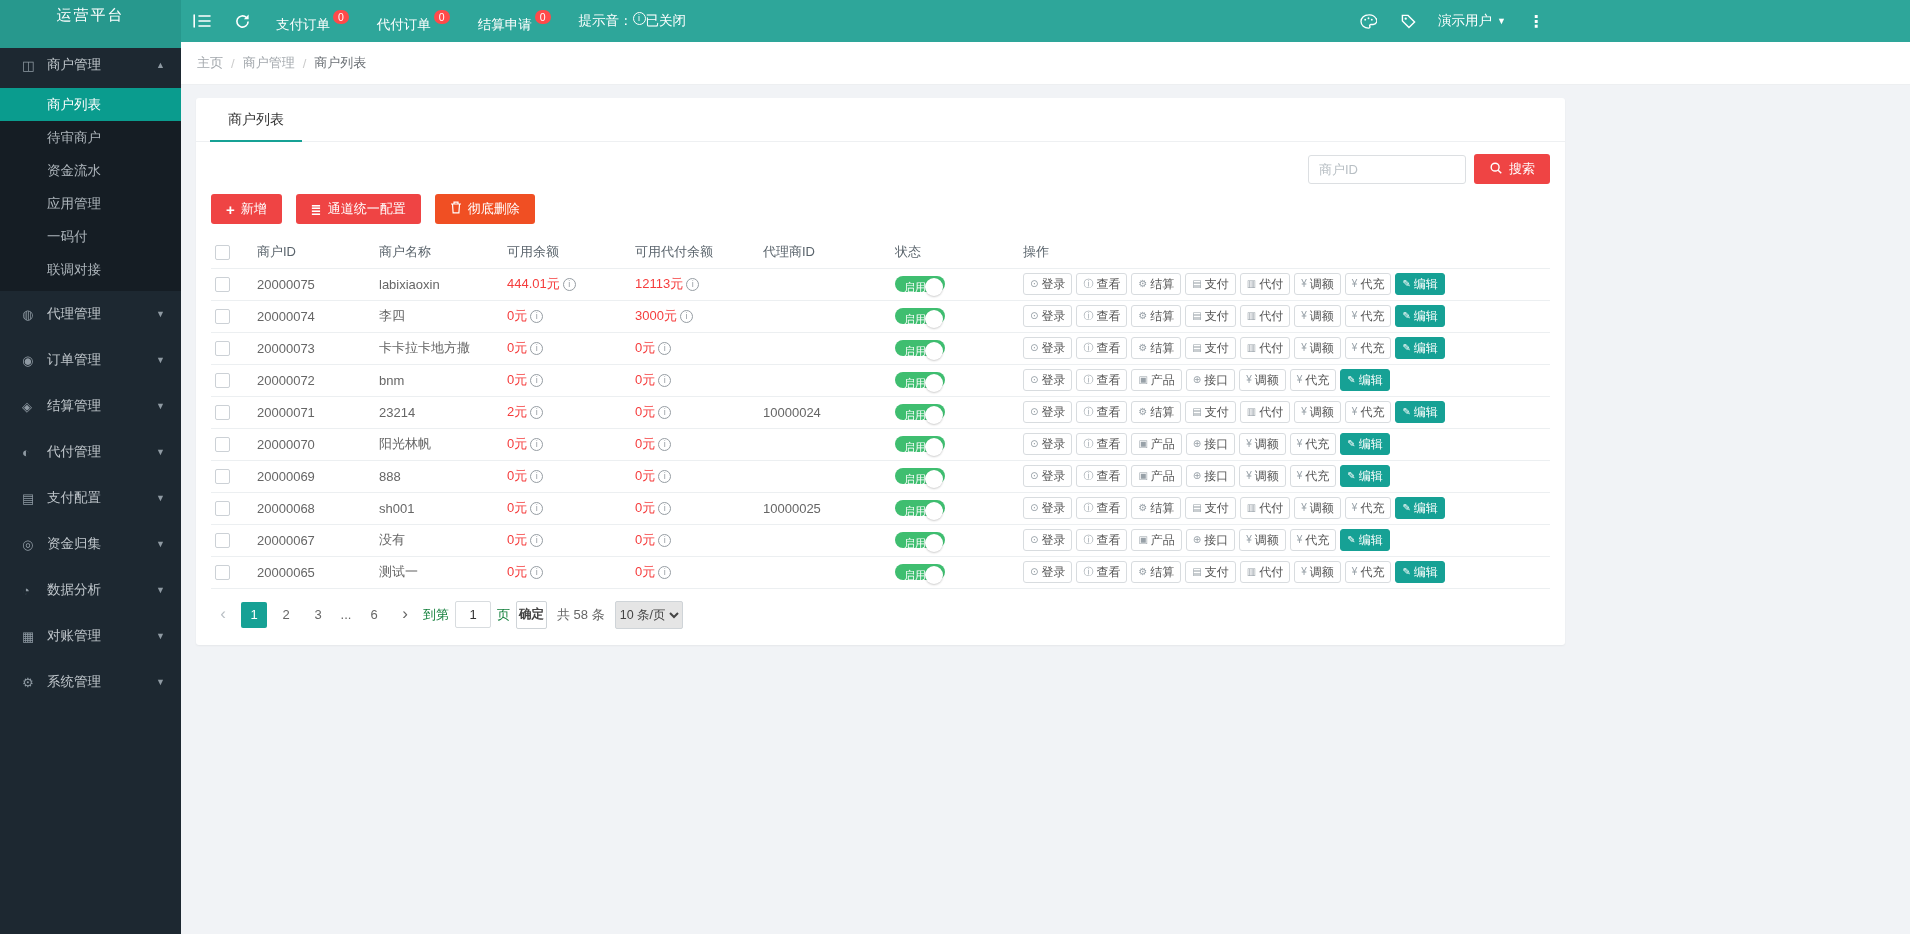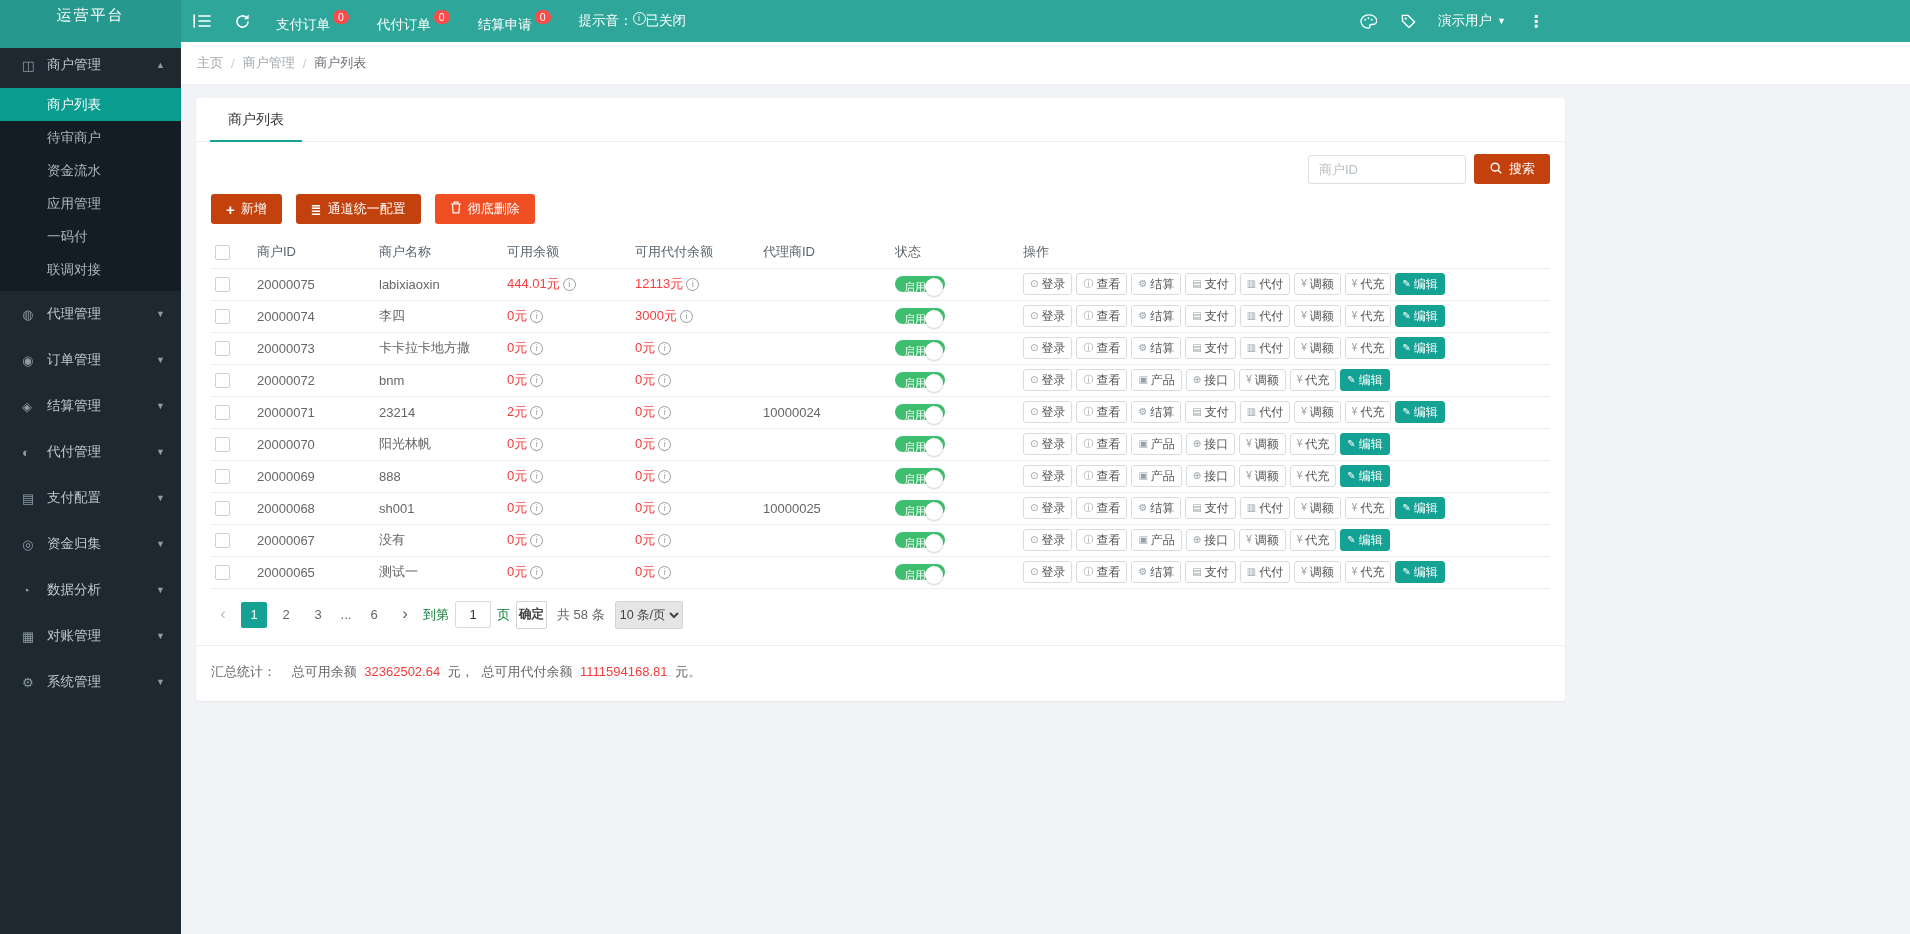--- a/index.html
+++ b/index.html
@@ -46,21 +46,21 @@
   .tab { font-size:14px; color:#333; display:flex; align-items:center; padding:0 18px; position:relative; cursor:pointer; }
   .tab.active:after { content:''; position:absolute; left:0; right:0; bottom:-1px; height:2px; background:#16a195; }
 
   .card-body { padding:8px 15px 0; }
   .search-row { display:flex; justify-content:flex-end; align-items:center; gap:8px; padding:4px 0 8px; }
   .search-input { width:158px; height:29px; border:1px solid #dcdfe2; border-radius:3px; padding:0 10px; font-size:13px; color:#333; outline:none; font-family:inherit; }
   .search-input::placeholder { color:#b8bfc4; }
 
   .toolbar { display:flex; gap:14px; padding:2px 0 12px; }
   .btn { border:none; height:30px; padding:0 15px; border-radius:3px; color:#fff; font-size:13px; display:inline-flex; align-items:center; gap:6px; cursor:pointer; font-family:inherit; }
-  .btn-teal { background:#c2410c; }
+  .btn-teal { background:#ef4444; }
   .btn-orange { background:#f04f23; }
   .bi { font-size:15px; font-weight:bold; line-height:1; }
   .bi-layers { font-size:13px; }
 
   
   .grid { width:100%; border-collapse:collapse; table-layout:fixed; }
   .grid th, .grid td { height:32px; border-bottom:1px solid #eceff1; font-size:13px; text-align:left; padding:0 4px; white-space:nowrap; overflow:hidden; }
   .grid th { color:#5a646c; font-weight:normal; }
   .grid td { color:#666; }
   .cb { display:inline-block; width:15px; height:15px; border:1px solid #ccd1d6; border-radius:2px; background:#fff; vertical-align:middle; cursor:pointer; }
@@ -398,24 +398,15 @@
             <span class="pg-arrow next">›</span>
             <span class="pg-text">到第</span>
             <input class="pg-input" value="1" style="">
             <span class="pg-text">页</span>
             <button class="pg-confirm">确定</button>
             <span class="pg-total">共 58 条</span>
             <select class="pg-select"><option>10 条/页</option></select>
           </div>
       </div>
 
-      <div class="summary">
-        <span class="sum-prefix">汇总统计：</span>
-        <span>总可用余额</span>
-        <span class="red">32362502.64</span>
-        <span>元，</span>
-        <span>总可用代付余额</span>
-        <span class="red">1111594168.81</span>
-        <span>元。</span>
-      </div>
     </section>
   </main>
 </div>
 
 </body></html>

